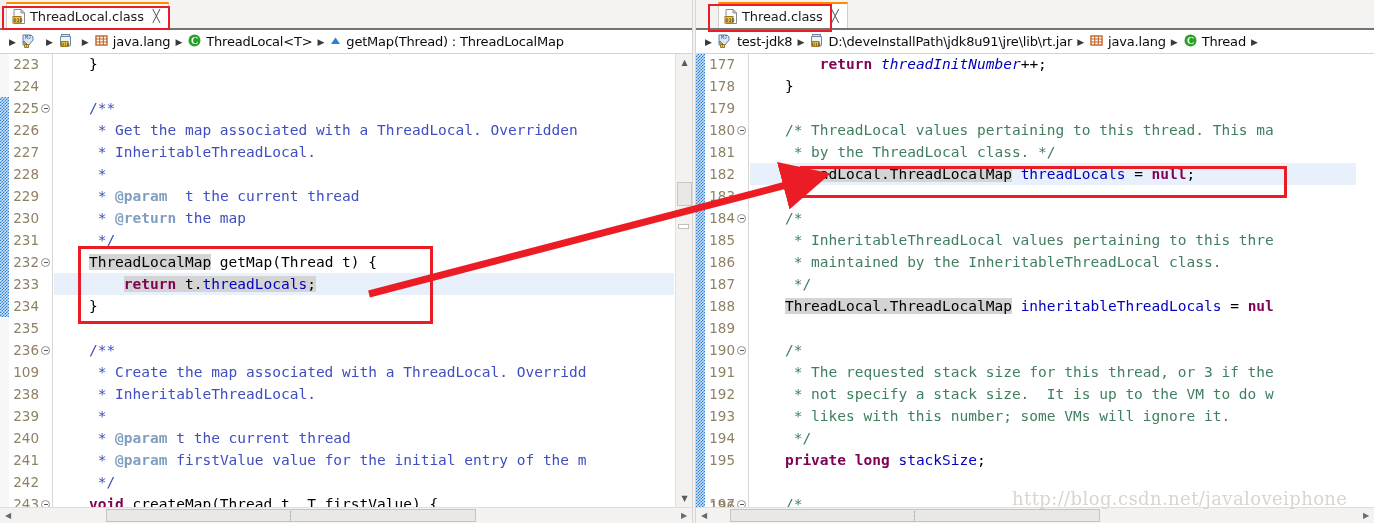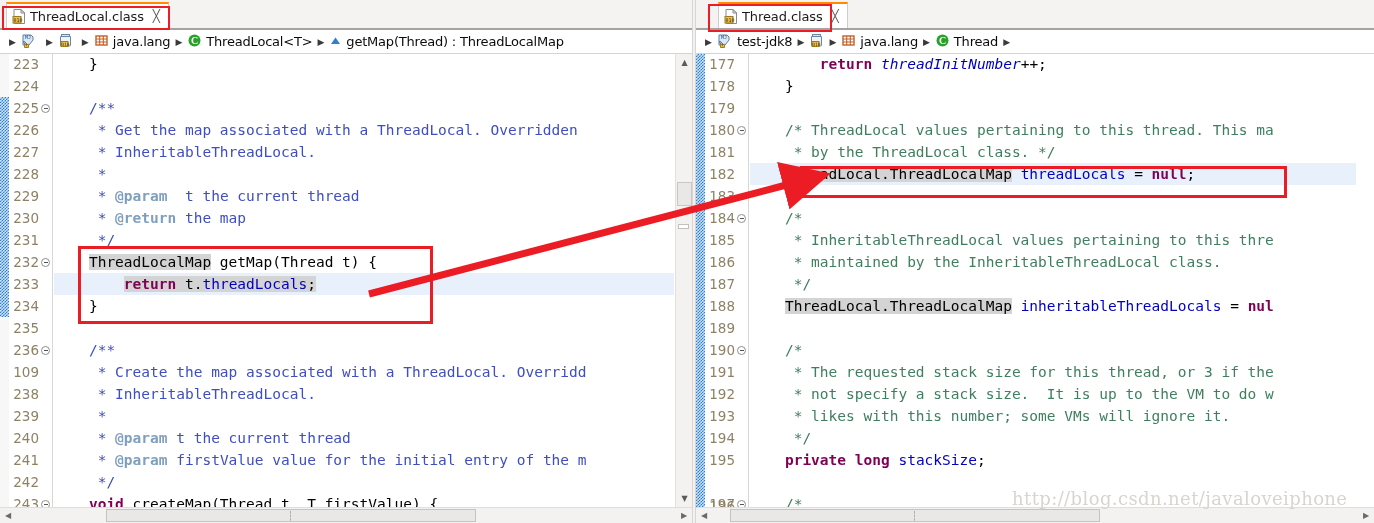--- a/index.html
+++ b/index.html
@@ -20,21 +20,21 @@
   .pane { position: absolute; top: 0; height: 523px; background: #ffffff; }
   #pane-left  { left: 0;   width: 692px; }
   #pane-right { left: 696px; width: 678px; }
 
   .pane-divider {
     position: absolute; top: 0; left: 692px; width: 4px; height: 523px;
     background: #f2f1f0; border-left: 1px solid #d8d6d3; border-right: 1px solid #d8d6d3;
   }
 
   
-  .tabbar { position: relative; height: 30px; background: #a3a3a3; }
+  .tabbar { position: relative; height: 30px; background: #737373; }
   .tabbar-fill {
     position: absolute; left: 0; top: 0; right: 0; height: 28px;
     background: #f4f3f2;
   }
   .tab {
     position: absolute; top: 2px; height: 26px;
     background: #ffffff;
     border: 1px solid #cfcdca; border-bottom: none;
     border-top: 2px solid #ff8a00;
     display: flex; align-items: center;
@@ -373,20 +373,21 @@
       <span class="bc-arrow">▶</span>
       <span class="bc-item">
         <span>
           <svg width="15" height="15" viewBox="0 0 15 15">
             <rect x="2.5" y="3" width="10" height="10" rx="1" fill="#eef3f8" stroke="#6f86a0"></rect>
             <rect x="3.5" y="1.5" width="8" height="2" fill="#d9e3ee" stroke="#6f86a0"></rect>
             <rect x="3" y="8.5" width="7" height="5" fill="#f2c14b" stroke="#9c7b1f"></rect>
             <text x="3.3" y="12.6" font-size="4.5" fill="#2b2b2b" font-family="monospace">010</text>
           </svg>
         </span>
+        <span class="bc-text">D:\deveInstallPath\jdk8u91\jre\lib\rt.jar</span>
       </span>
       <span class="bc-arrow">▶</span>
       <span class="bc-item">
         <span>
           <svg width="15" height="15" viewBox="0 0 15 15">
             <rect x="2" y="3" width="11" height="9" fill="#fff" stroke="#c0622a" stroke-width="1.4"></rect>
             <path d="M2 6h11M2 9h11M5.7 3v9M9.3 3v9" stroke="#c0622a" stroke-width="1.1"></path>
           </svg>
         </span>
         <span class="bc-text">java.lang</span>

